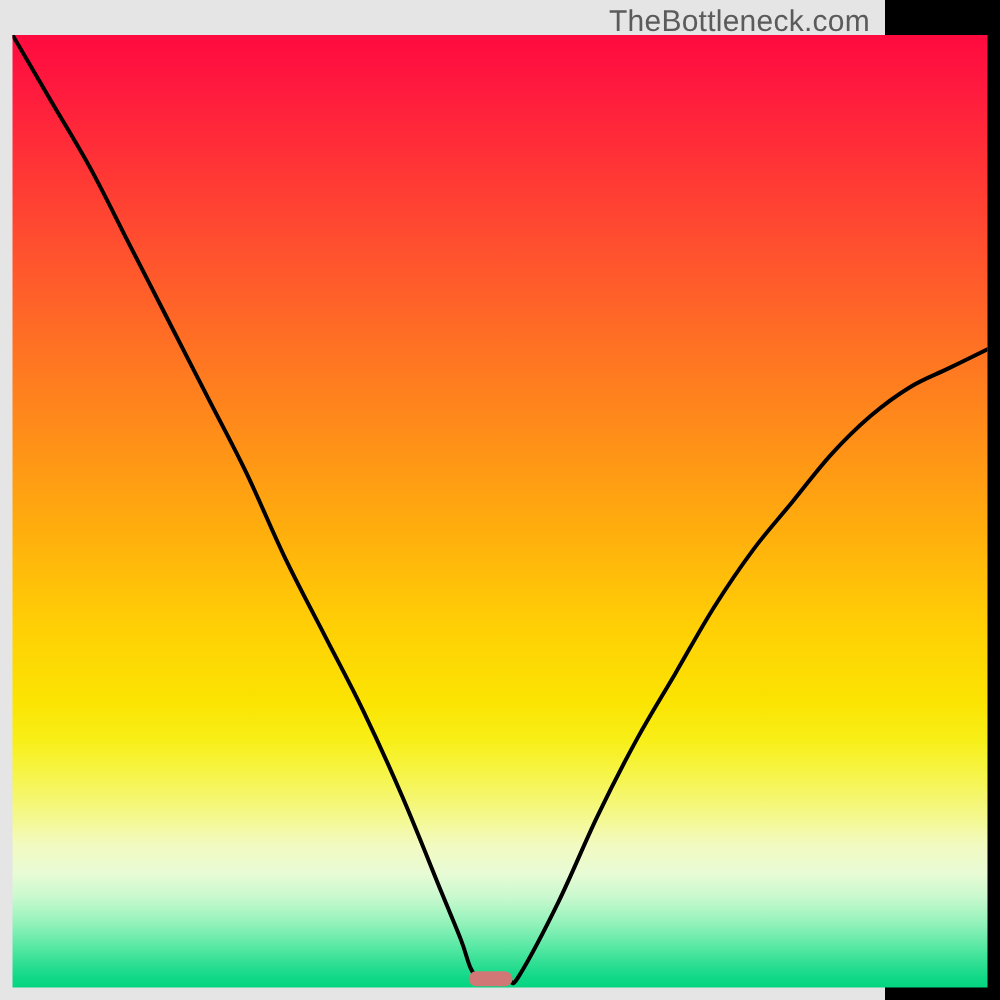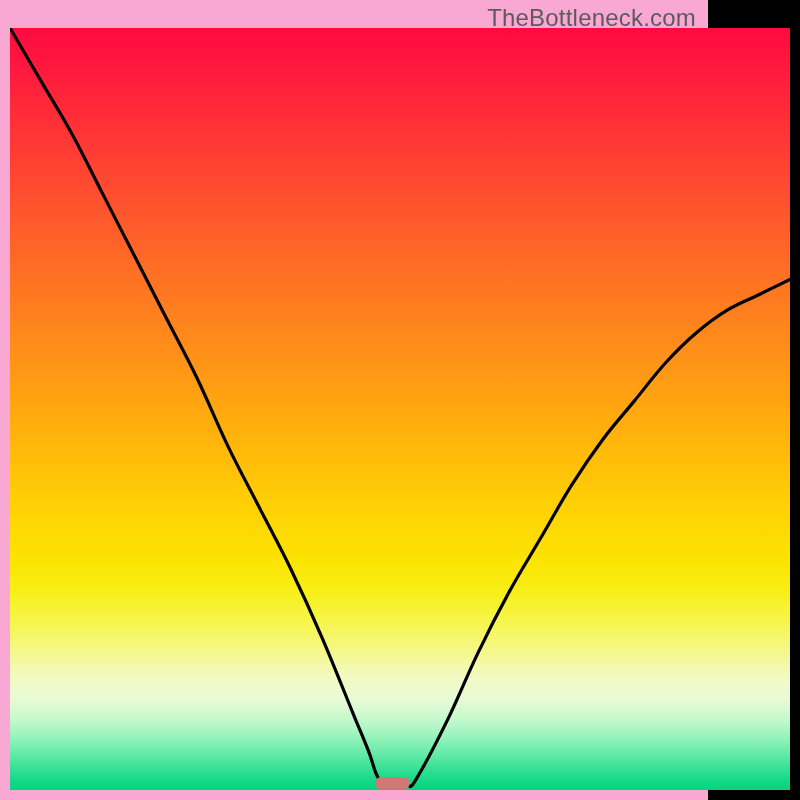--- a/index.html
+++ b/index.html
@@ -8,21 +8,21 @@
     width: 800px;
     height: 800px;
     overflow: hidden;
     background: #000;
     font-family: Arial, Helvetica, sans-serif;
   }
   .stage {
     position: relative;
     width: 708px;
     height: 800px;
-    background: #f9a8d4;
+    background: #e5e5e5;
   }
   .plot-area {
     position: absolute;
     left: 10px;
     top: 28px;
     width: 780px;
     height: 762px;
     background: linear-gradient(to bottom,
       #ff0a3f 0%,
       #ff1b3e 6%,

